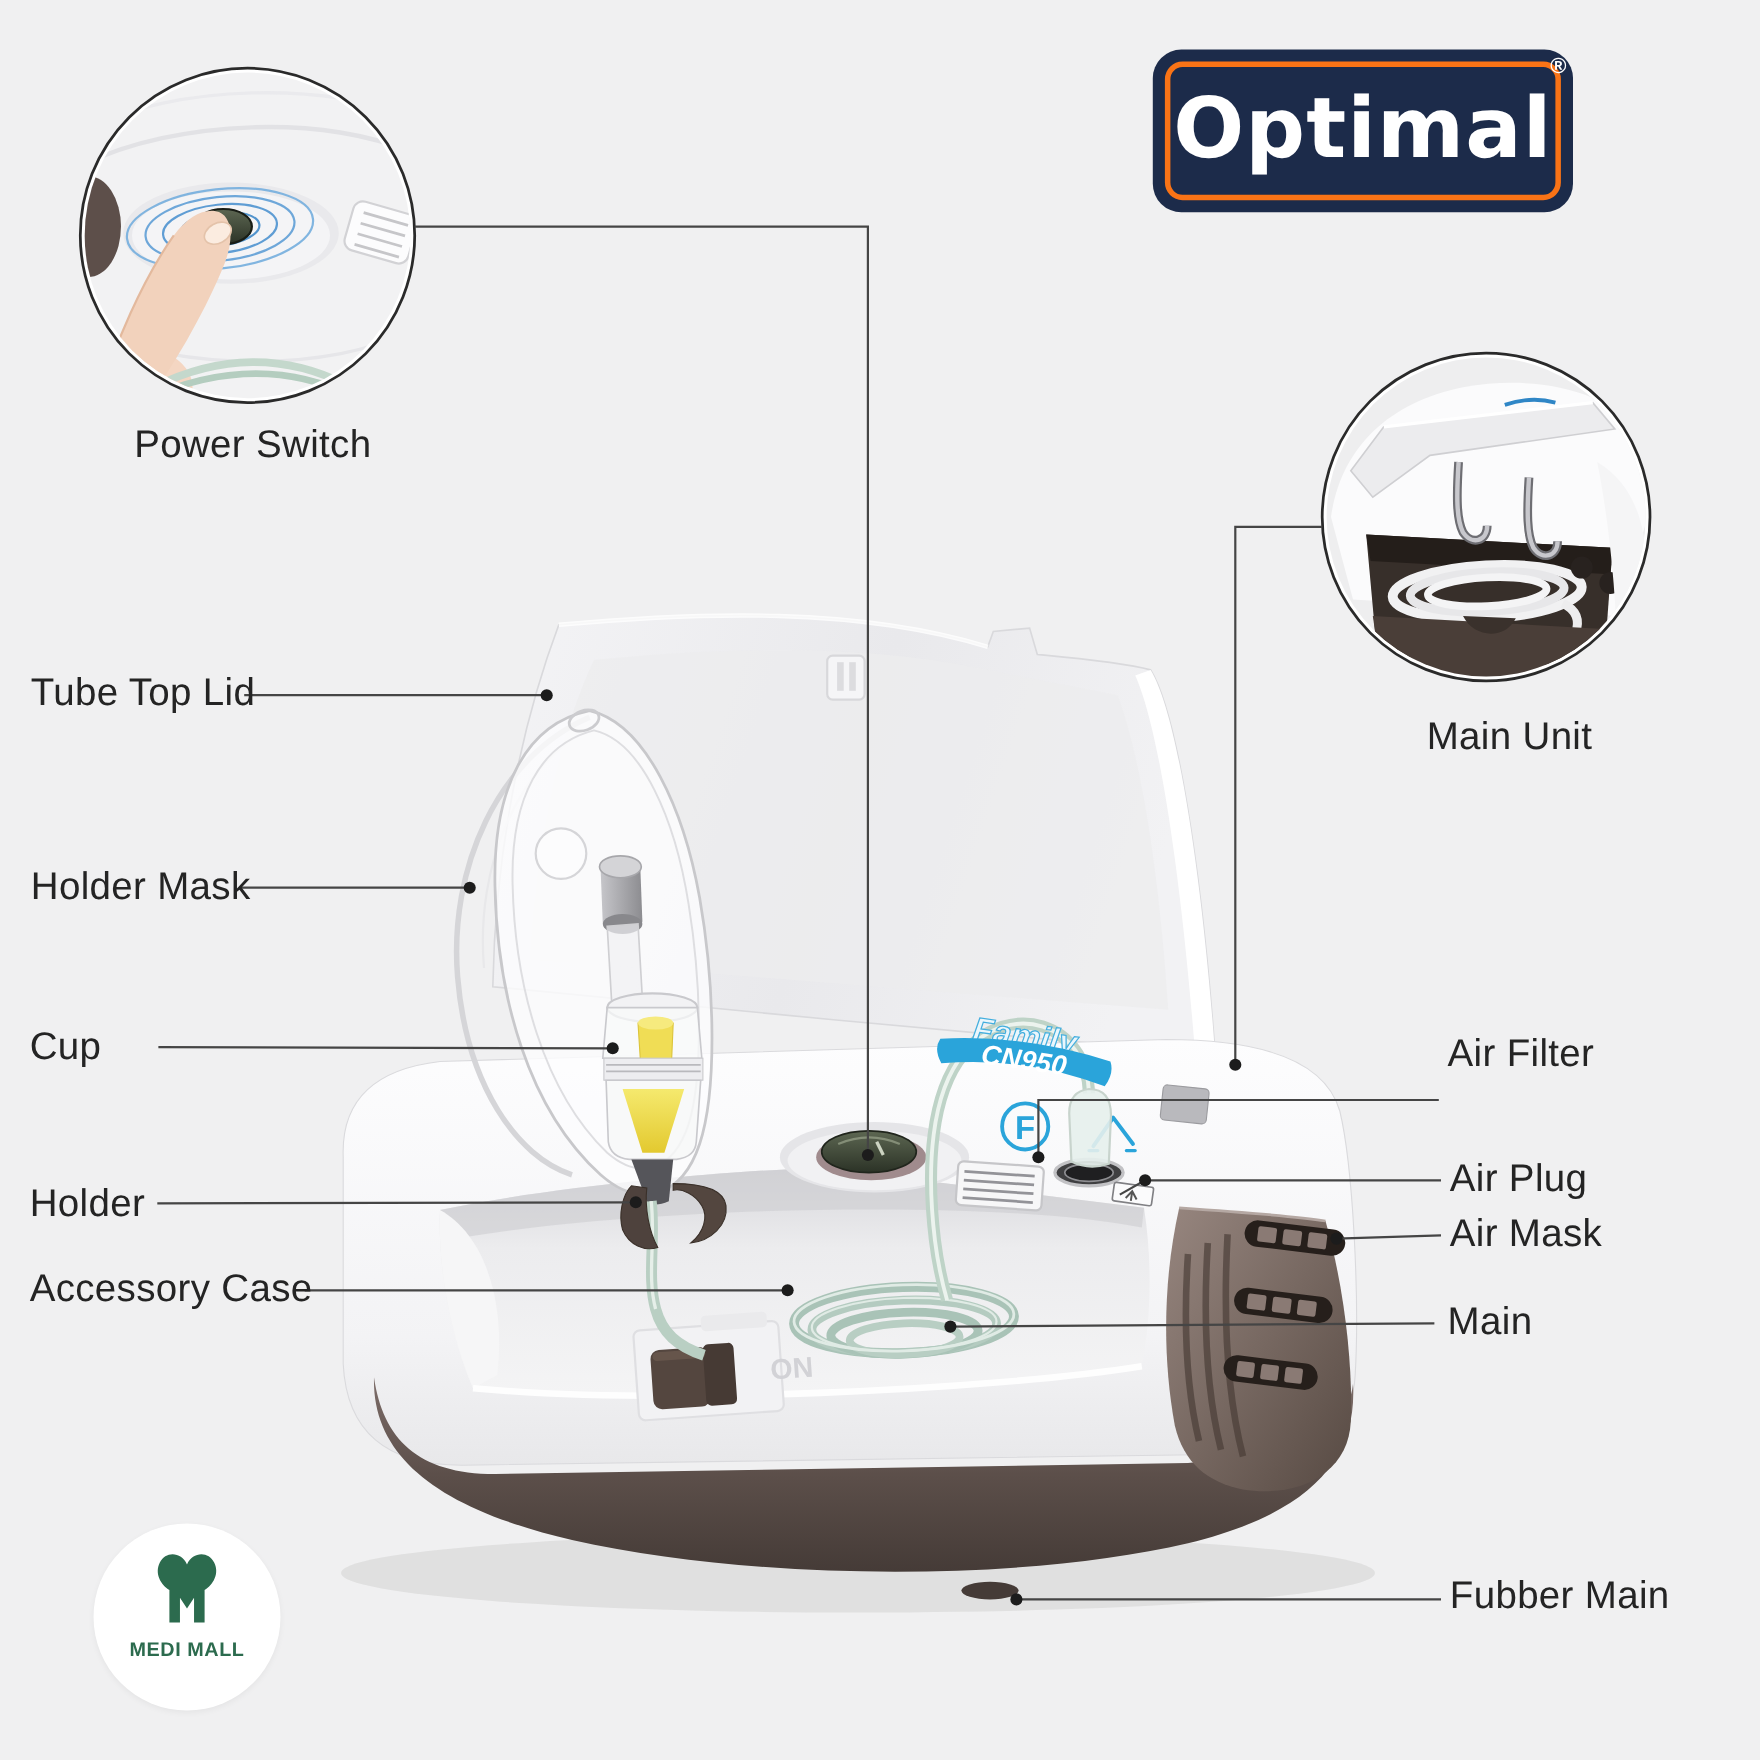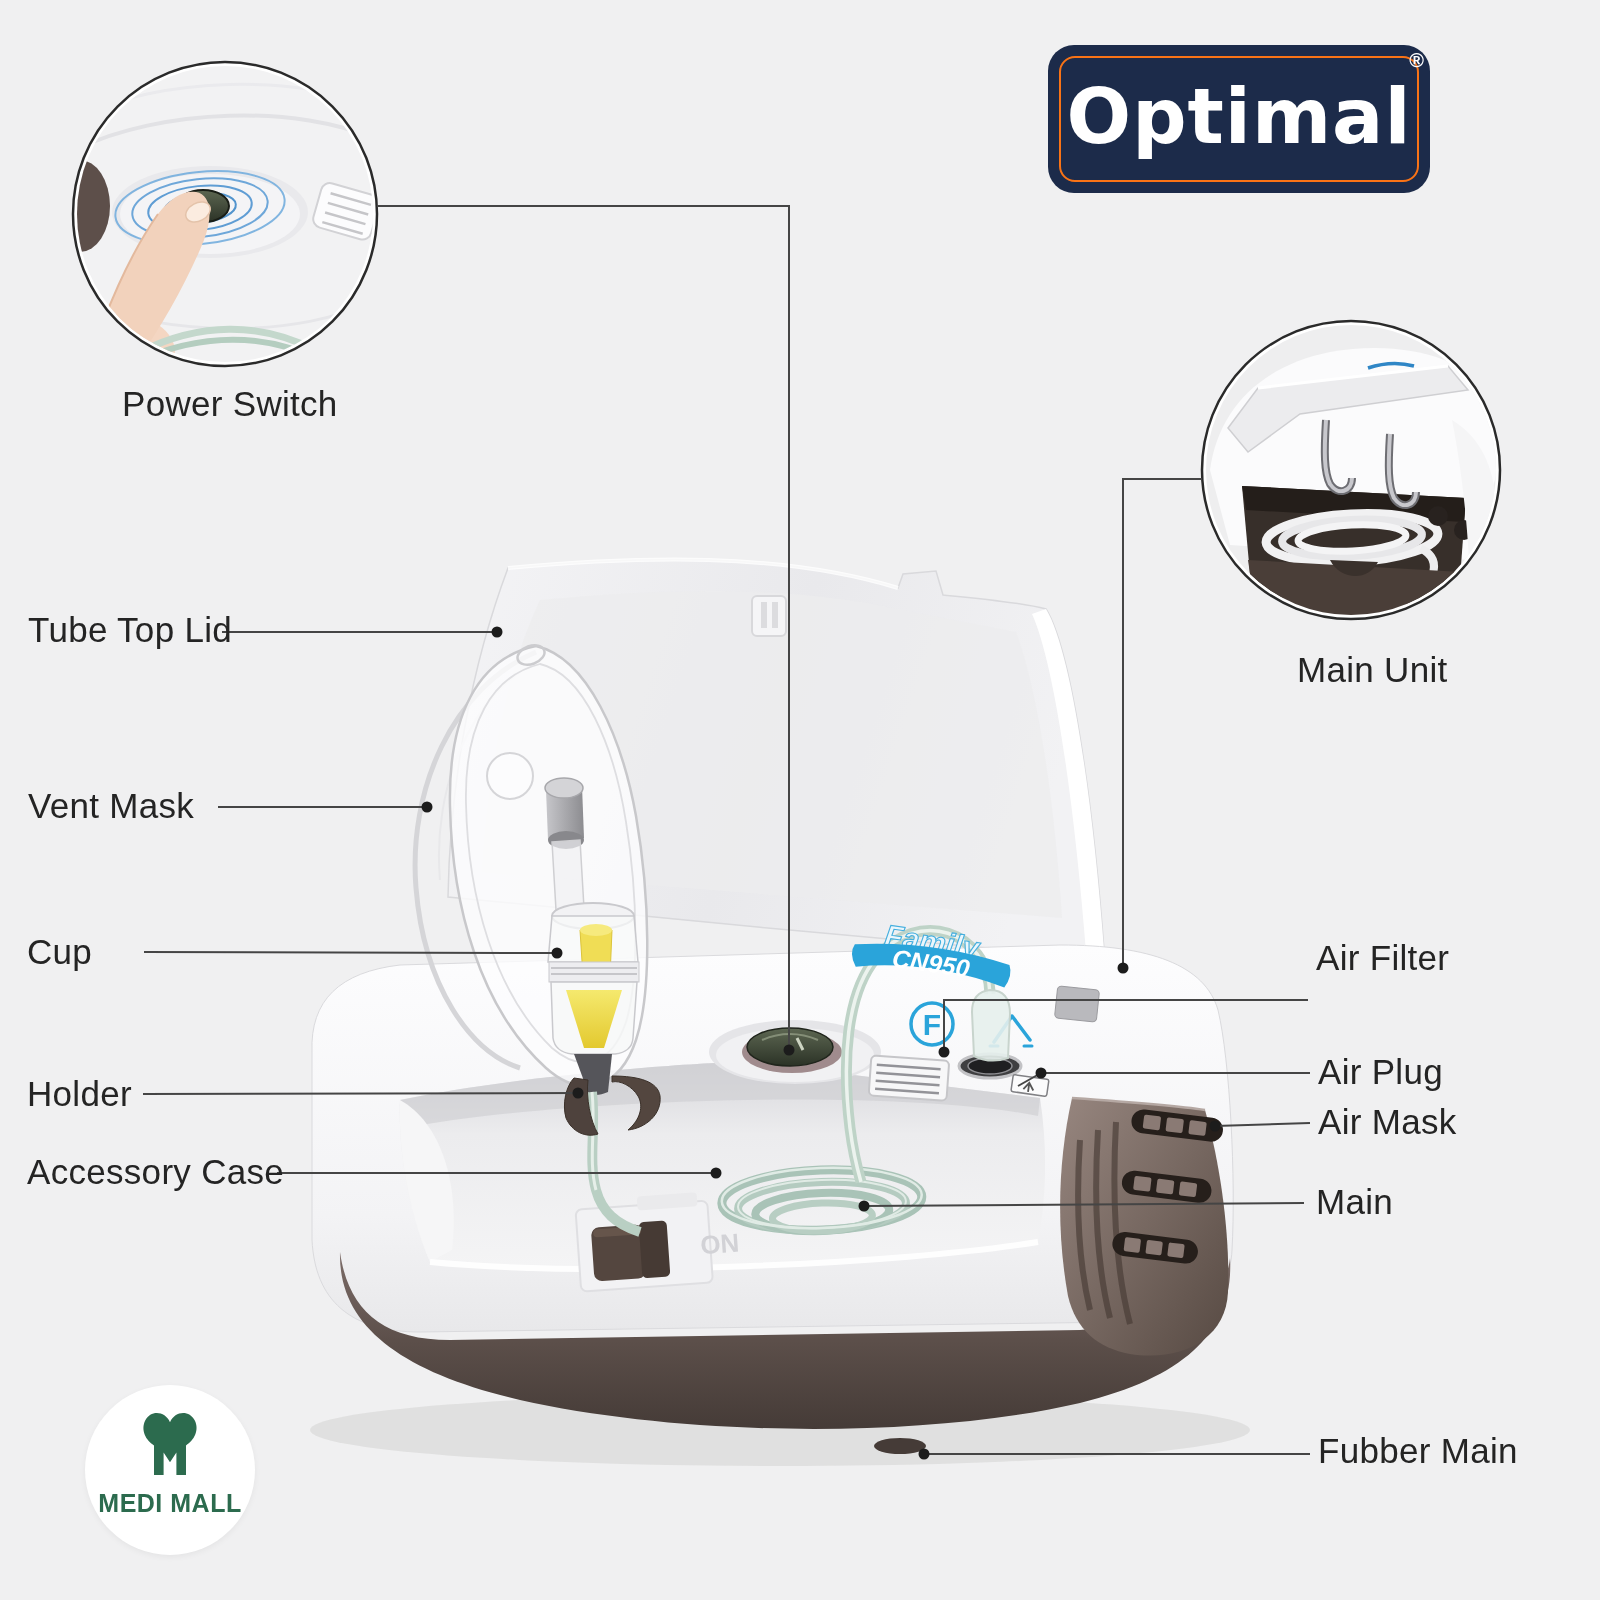--- a/index.html
+++ b/index.html
@@ -4,29 +4,29 @@
 <style>
   html,body{margin:0;padding:0;}
   body{width:1600px;height:1600px;background:#f0f0f1;position:relative;overflow:hidden;
        font-family:"Liberation Sans",sans-serif;}
   .stage{position:absolute;inset:0;width:1600px;height:1600px;}
   svg.scene{position:absolute;left:0;top:0;width:1600px;height:1600px;}
   .label{position:absolute;font-size:35px;font-weight:400;color:#242424;white-space:nowrap;
          letter-spacing:.3px;line-height:1.15;}
   .brand-box{position:absolute;left:1048px;top:45px;width:382px;height:148px;background:#1c2b4a;
          border-radius:26px;}
-  .brand-inner{position:absolute;inset:11px;border:2px solid #f97316;border-radius:16px;
+  .brand-inner{position:absolute;inset:11px;border:5px solid #f97316;border-radius:16px;
          display:flex;align-items:center;justify-content:center;}
   .brand-text{font-family:"DejaVu Sans",sans-serif;font-weight:bold;font-size:76px;color:#ffffff;
          letter-spacing:1px;transform:translateY(-3px);}
   .brand-reg{position:absolute;top:4px;right:6px;font-size:20px;color:#ffffff;font-weight:bold;}
   .store-circle{position:absolute;left:85px;top:1385px;width:170px;height:170px;background:#ffffff;
          border-radius:50%;box-shadow:0 2px 6px rgba(0,0,0,.05);}
   .store-glyph{position:absolute;left:45px;top:16px;width:80px;height:84px;}
-  .store-name{position:absolute;left:0;right:0;top:104px;text-align:center;font-size:25px;
+  .store-name{position:absolute;left:0;right:0;top:104px;text-align:center;font-size:18px;
          font-weight:bold;color:#2c6b4e;letter-spacing:.5px;}
   svg text.mark{font-family:"Liberation Sans",sans-serif;}
 </style>
 </head>
 <body>
 
 <div class="stage">
 
 <svg class="scene" viewBox="0 0 1600 1600">
   <defs>
@@ -313,21 +313,21 @@
     <circle cx="944" cy="1052" r="5.5"></circle>
     <circle cx="1041" cy="1073" r="5.5"></circle>
     <circle cx="1215" cy="1126" r="5.5"></circle>
     <circle cx="864" cy="1206" r="5.5"></circle>
     <circle cx="924" cy="1454" r="5.5"></circle>
   </g>
 </svg>
 
   <div class="label" style="left:122px;top:384px">Power Switch</div>
   <div class="label" style="left:28px;top:610px">Tube Top Lid</div>
-  <div class="label" style="left:28px;top:786px">Vent Mask</div>
+  <div class="label" style="left:28px;top:786px">Holder Mask</div>
   <div class="label" style="left:27px;top:932px">Cup</div>
   <div class="label" style="left:27px;top:1074px">Holder</div>
   <div class="label" style="left:27px;top:1152px">Accessory Case</div>
   <div class="label" style="left:1297px;top:650px">Main Unit</div>
   <div class="label" style="left:1316px;top:938px">Air Filter</div>
   <div class="label" style="left:1318px;top:1052px">Air Plug</div>
   <div class="label" style="left:1318px;top:1102px">Air Mask</div>
   <div class="label" style="left:1316px;top:1182px">Main</div>
   <div class="label" style="left:1318px;top:1431px">Fubber Main</div>
 

